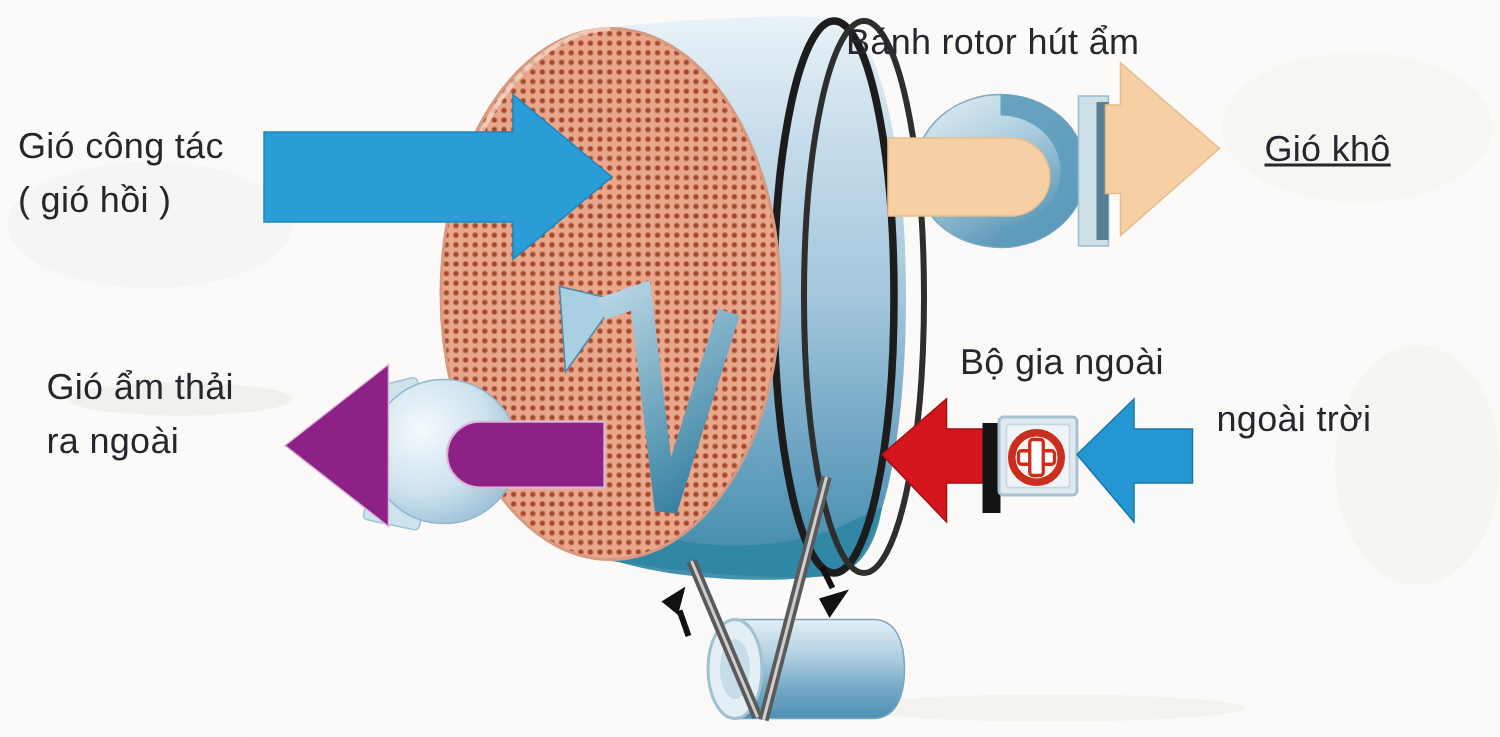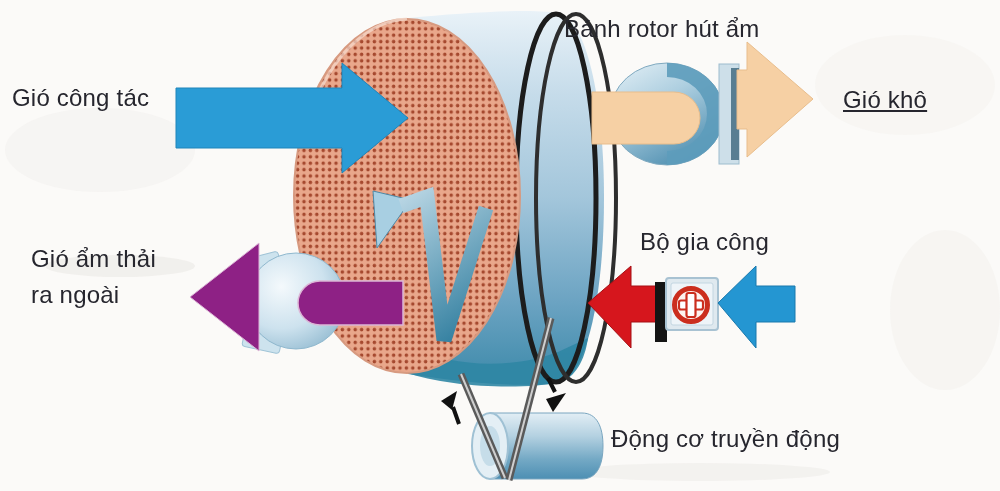--- a/index.html
+++ b/index.html
@@ -124,39 +124,38 @@
       <circle cx="691" cy="305" r="16.5" fill="#fdf3ef" stroke="#cb2e1e" stroke-width="5"></circle>
       <rect x="679" y="300.5" width="24" height="9" rx="2" fill="#ffffff" stroke="#cb2e1e" stroke-width="2.2"></rect>
       <rect x="686.5" y="293" width="9" height="24" rx="2" fill="#ffffff" stroke="#cb2e1e" stroke-width="2.2"></rect>
     </g>
     <polygon points="718,303 756,266 756,286 795,286 795,322 756,322 756,348" stroke="#1878ad" stroke-width="1" fill="#2496d2"></polygon>
   </g>
 </svg>
 
 <div class="lbl" style="left:12px;top:80px;">
   <span>Gió công tác</span>
+  <span>( gió hồi )</span>
 </div>
 
 <div class="lbl" style="left:31px;top:241px;">
   <span>Gió ẩm thải</span>
   <span>ra ngoài</span>
 </div>
 
 <div class="lbl" style="left:564px;top:11px;">
   <span>Bánh rotor hút ẩm</span>
 </div>
 
 <div class="lbl" style="left:843px;top:82px;text-decoration:underline;">
   <span>Gió khô</span>
 </div>
 
 <div class="lbl" style="left:640px;top:224px;">
-  <span>Bộ gia công</span>
+  <span>Bộ gia ngoài</span>
 </div>
 
 <div class="lbl" style="left:811px;top:262px;">
+  <span>ngoài trời</span>
 </div>
 
-<div class="lbl" style="left:611px;top:421px;">
-  <span>Động cơ truyền động</span>
-</div>
 
 </div>
 
 </body></html>

